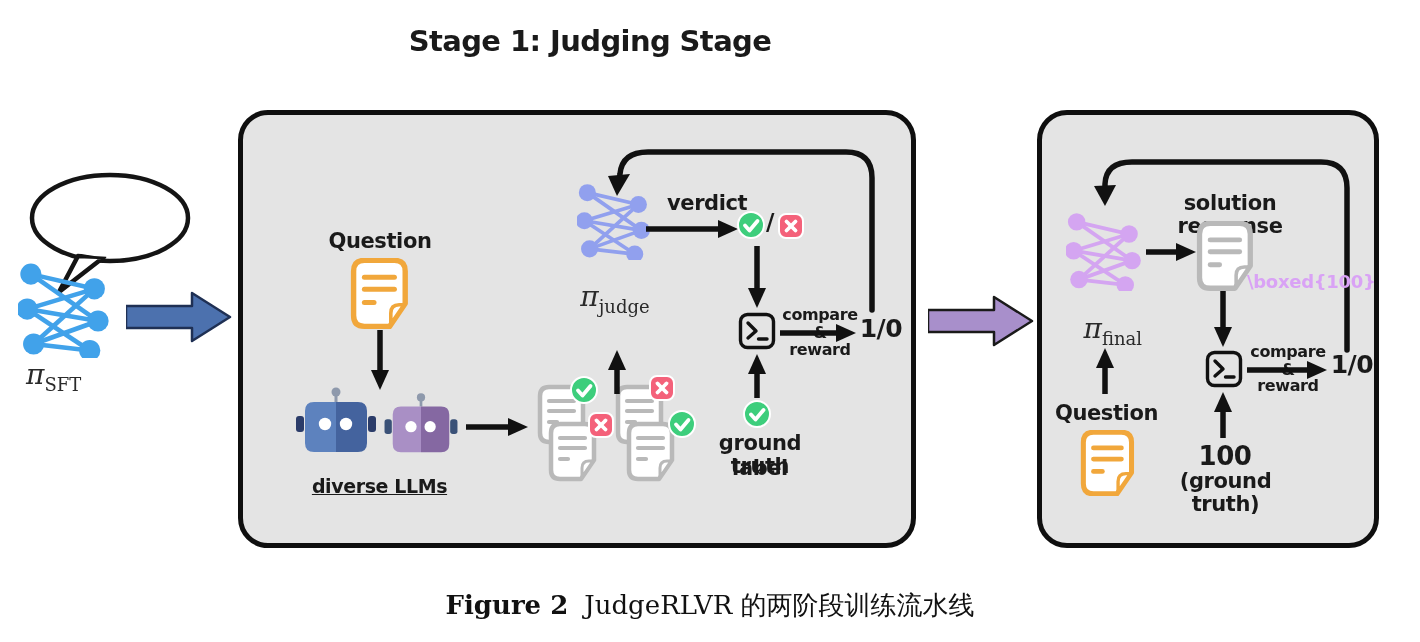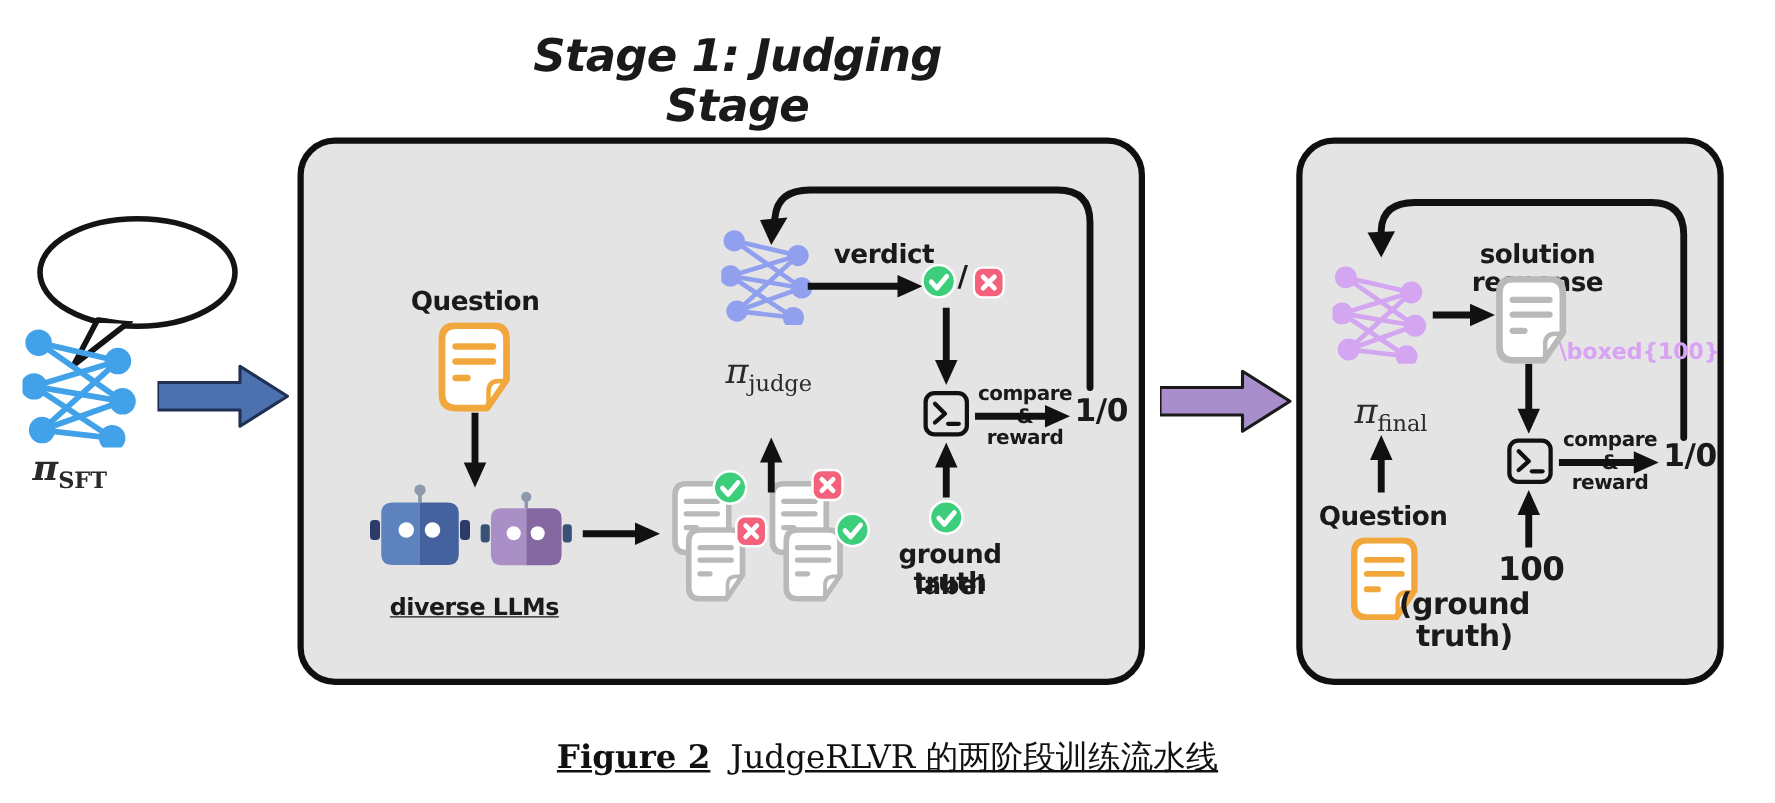--- a/index.html
+++ b/index.html
@@ -1,20 +1,20 @@
 <!DOCTYPE html>
 <html><head>
 <meta charset="utf-8">
 <style>
   html,body{margin:0;padding:0;background:#ffffff;}
   #page{position:relative;width:1420px;height:642px;background:#ffffff;overflow:hidden;
         font-family:"DejaVu Sans","Liberation Sans",sans-serif;color:#1a1a1a;}
   .abs{position:absolute;}
   .lbl{font-weight:bold;color:#1a1a1a;text-align:center;letter-spacing:-0.4px;line-height:1.1;}
-  .title{font-size:36px;font-weight:bold;letter-spacing:-0.6px;font-style:italic;}
+  .title{font-size:29px;font-weight:bold;letter-spacing:-0.6px;}
   .stagebox{background:#e4e4e4;border:5px solid #0f0f0f;border-radius:30px;box-sizing:border-box;}
   .mathlbl{font-family:"DejaVu Serif","Liberation Serif",serif;font-size:28px;color:#2a2a2a;}
   .mathlbl .sym{font-style:italic;}
   .mathlbl sub{font-size:18px;font-style:normal;}
   .smalllbl{font-size:16px;}
   .boxedlbl{font-size:18px;font-weight:bold;color:#d9a2f5;letter-spacing:-0.3px;}
   .caption{font-family:"DejaVu Serif","Liberation Serif",serif;font-size:26px;color:#111;text-align:center;width:100%;}
   .caption .prefix{font-weight:bold;margin-right:16px;}
   svg{display:block;}
 </style>
@@ -71,21 +71,21 @@
 
   <svg class="abs" style="left:26px;top:172px;" width="170" height="128" viewBox="0 0 170 128">
     <ellipse cx="84" cy="46" rx="78" ry="43" fill="#ffffff" stroke="#141414" stroke-width="4.5"></ellipse>
     <path d="M52,84 L33,120 L78,85 Z" fill="#ffffff" stroke="#141414" stroke-width="4.5" stroke-linejoin="round"></path>
     <ellipse cx="84" cy="46" rx="74" ry="39" fill="#ffffff" stroke="none"></ellipse>
   </svg>
 
   <svg class="abs" style="left:18px;top:262px;color:#41a2ea;" width="92" height="96" viewBox="0 0 100 104">
     <use href="#nn-geom" xlink:href="#nn-geom" xmlns:xlink="http://www.w3.org/1999/xlink"></use>
   </svg>
-  <div class="abs mathlbl" style="left:26px;top:358px;font-weight:bold;"><span class="sym">π</span><sub>SFT</sub></div>
+  <div class="abs mathlbl" style="left:26px;top:358px;"><span class="sym">π</span><sub>SFT</sub></div>
 
   <svg class="abs" style="left:126px;top:290px;" width="108" height="54" viewBox="0 0 108 54">
     <polygon points="0,16 66,16 66,3 104,27 66,51 66,38 0,38" fill="#4c71ae" stroke="#1f3054" stroke-width="2.5" stroke-linejoin="round"></polygon>
   </svg>
 
   <div class="abs stagebox" style="left:238px;top:110px;width:678px;height:438px;"></div>
 
   <div class="abs lbl" style="left:320px;top:230px;width:120px;font-size:21px;">Question</div>
   <svg class="abs" style="left:350px;top:258px;color:#f1a73b;" width="60" height="72" viewBox="0 0 60 72">
     <g transform="scale(1.2)">
@@ -263,19 +263,19 @@
     <g transform="scale(1.12)">
         <use href="#doc-geom" xlink:href="#doc-geom" xmlns:xlink="http://www.w3.org/1999/xlink"></use>
       </g>
   </svg>
 
   <svg class="abs" style="left:1210px;top:392px;" width="26" height="48" viewBox="0 0 26 48">
     <line x1="13" y1="46" x2="13" y2="16" stroke="#111" stroke-width="5.5"></line>
       <polygon points="13,0 4,20 22,20" fill="#111"></polygon>
   </svg>
   <div class="abs lbl" style="left:1190px;top:442px;width:70px;font-size:26px;">100</div>
-  <div class="abs lbl" style="left:1094px;top:470px;width:155px;font-size:24px;">(ground truth)</div>
-
-  <div class="abs caption" style="left:0;top:588px;text-decoration:underline;">
+  <div class="abs lbl" style="left:1148px;top:470px;width:155px;font-size:21px;">(ground truth)</div>
+
+  <div class="abs caption" style="left:0;top:588px;">
     <span class="prefix">Figure 2</span><span>JudgeRLVR 的两阶段训练流水线</span>
   </div>
 
 </div>
 
 </body></html>

